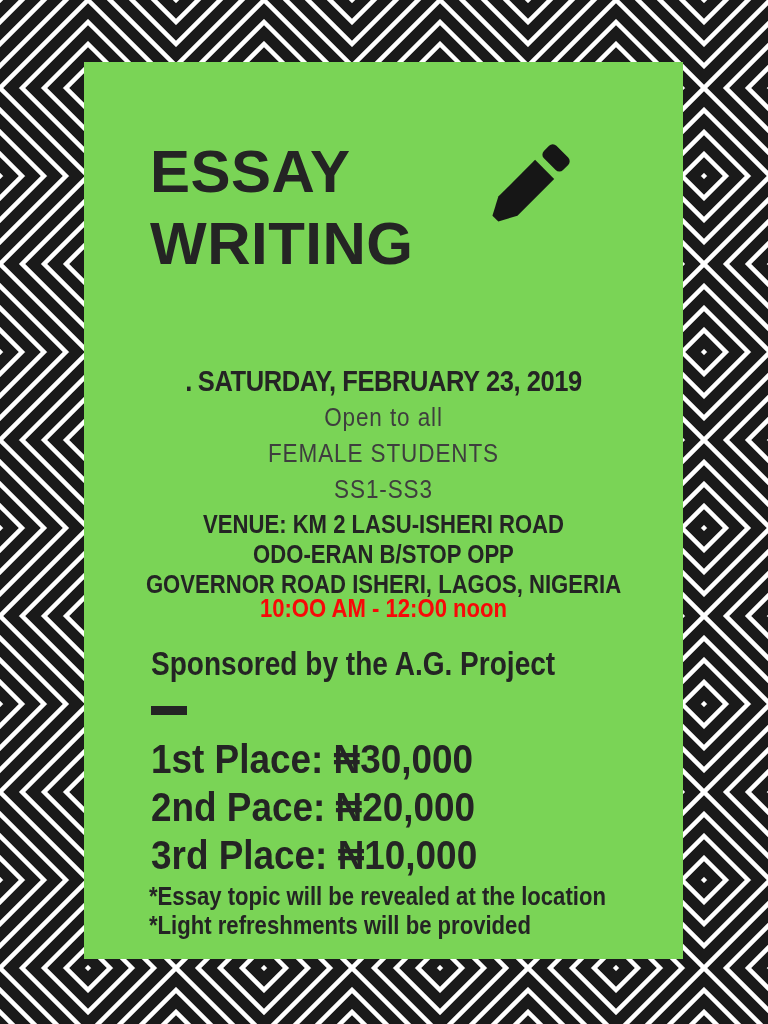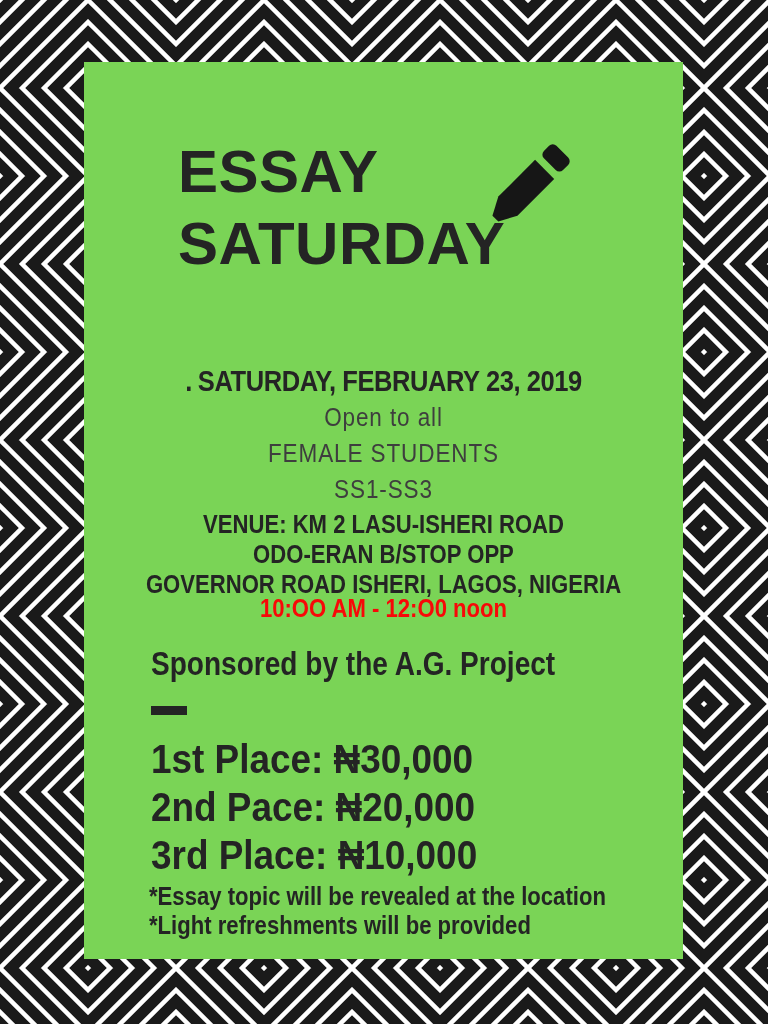--- a/index.html
+++ b/index.html
@@ -9,21 +9,21 @@
   html,body{margin:0;padding:0;}
   body{width:768px;height:1024px;overflow:hidden;background:#fff;
        font-family:"Liberation Sans","DejaVu Sans",sans-serif;}
   .poster{position:relative;width:768px;height:1024px;}
   .bg-svg{position:absolute;left:0;top:0;width:768px;height:1024px;display:block;}
   .panel{position:absolute;left:84px;top:62px;width:599px;height:897px;background:var(--panel-green);}
 
   .title{position:absolute;left:66px;top:74px;margin:0;padding:0;
          font-size:60px;line-height:72px;font-weight:700;letter-spacing:0.5px;
          color:var(--text-black);}
-  .title span{display:block;margin-left:28px;}
+  .title span{display:block;}
 
   .pencil{position:absolute;left:391px;top:73px;width:104px;height:104px;}
   .pencil g{fill:var(--icon-black);}
 
   .centered{position:absolute;left:0;width:100%;text-align:center;}
   .date-row{top:302px;font-size:30px;font-weight:700;letter-spacing:-0.5px;
             color:var(--text-black);transform:scaleX(0.85);transform-origin:50% 0;}
   .date-row .dot{margin-right:7px;}
 
   .audience{top:337px;font-size:25px;line-height:36px;font-weight:400;letter-spacing:1px;
@@ -420,21 +420,21 @@
 
     <svg class="pencil" viewBox="0 0 100 100">
       <g transform="rotate(45 50 50)">
         <rect x="37" y="2" width="26" height="17" rx="5"></rect>
         <path d="M37 26 h26 v50 L54 93 h-8 L37 76 Z"></path>
       </g>
     </svg>
 
     <h1 class="title">
       <span>ESSAY</span>
-      <span>SATURDAY</span>
+      <span>WRITING</span>
     </h1>
 
     <div class="centered date-row">
       <span class="dot">.</span><span>SATURDAY, FEBRUARY 23, 2019</span>
     </div>
 
     <div class="centered audience">
       <div>Open to all</div>
       <div>FEMALE STUDENTS</div>
       <div>SS1-SS3</div>

